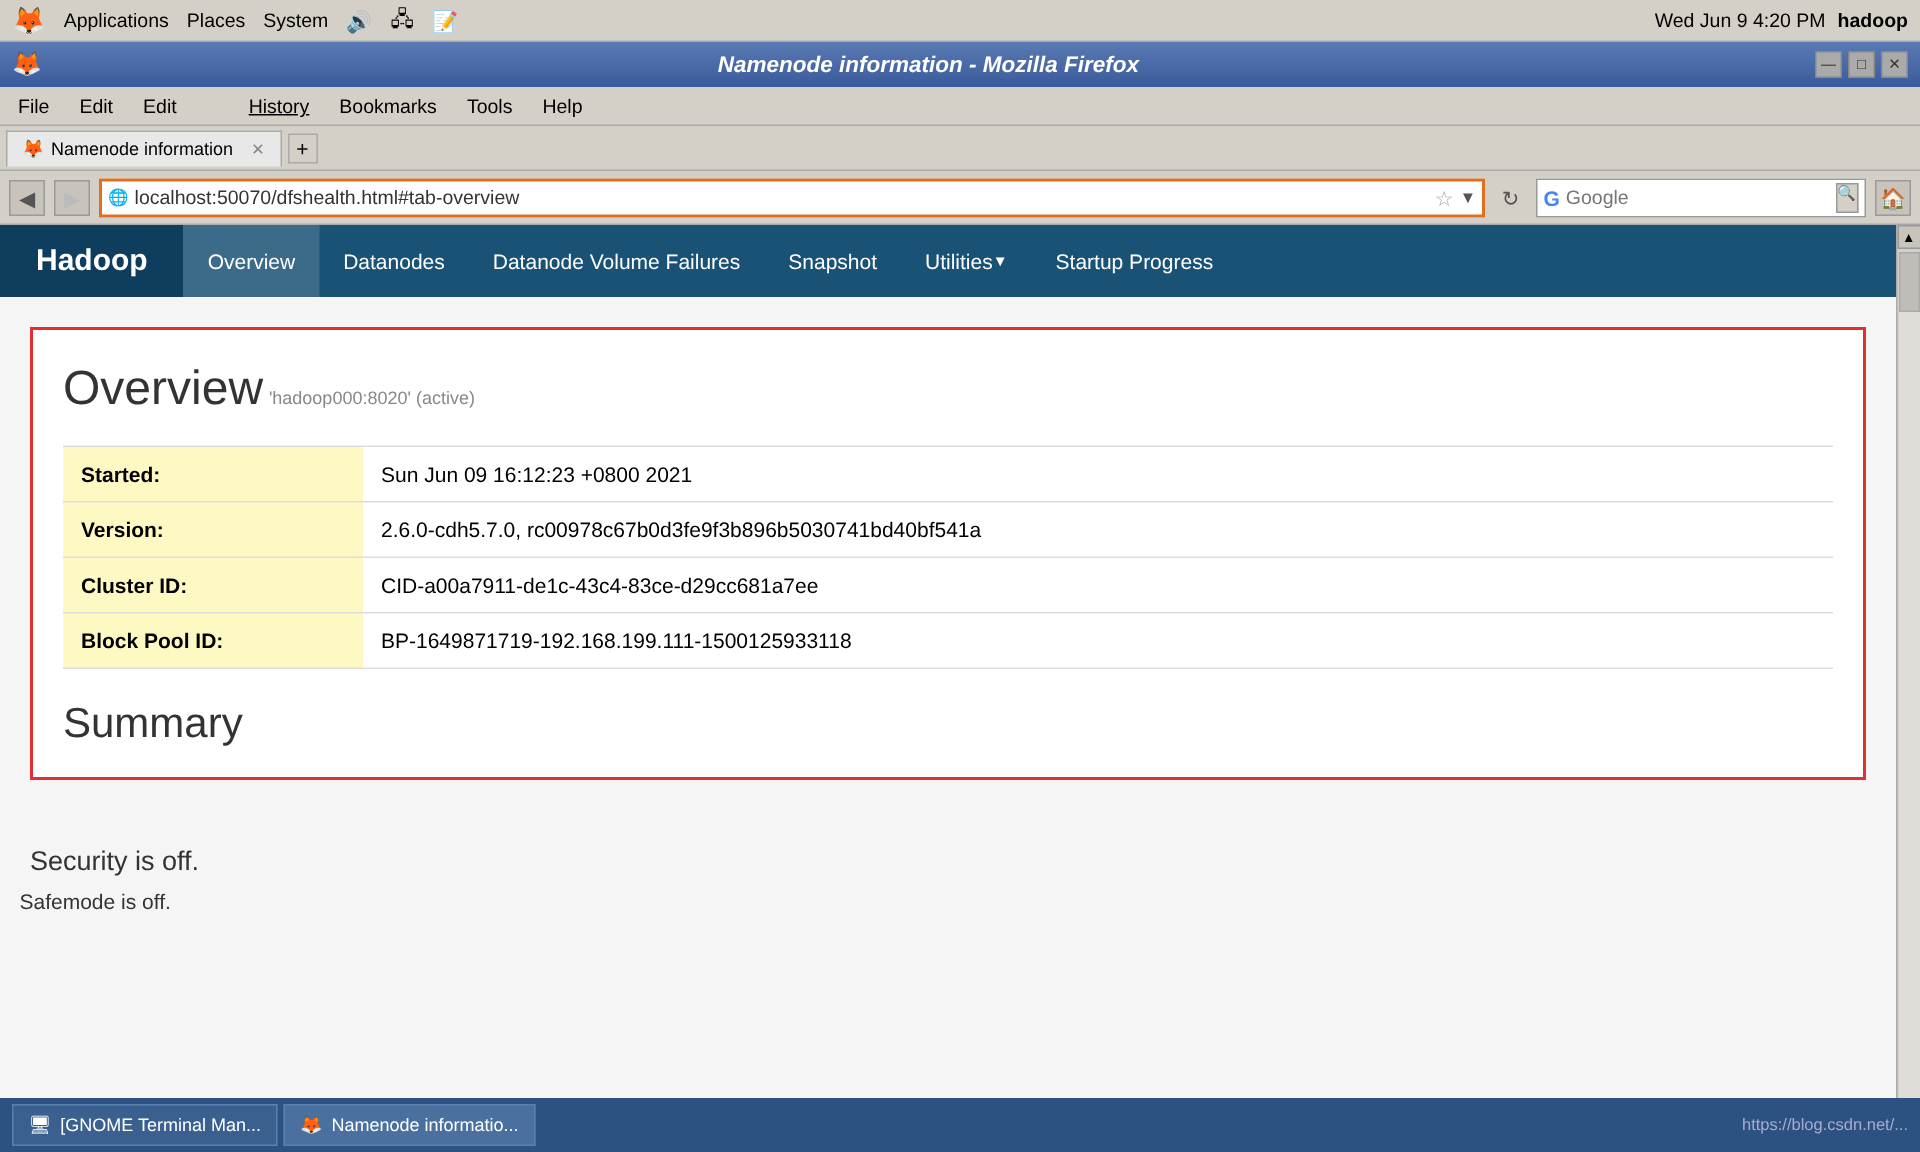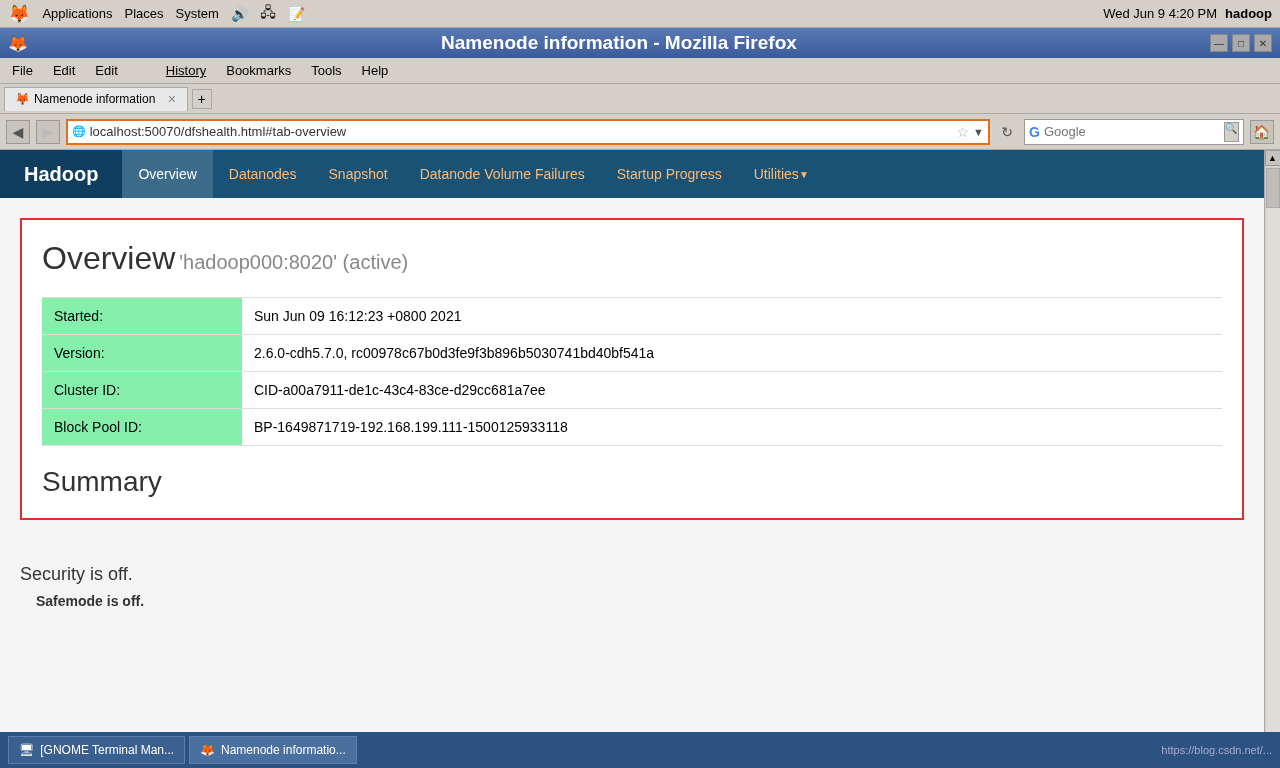--- a/index.html
+++ b/index.html
@@ -10,21 +10,21 @@
       background: linear-gradient(to bottom, #5a7ab5, #3a5a9a);
       color: white;
       height: 30px;
       display: flex;
       align-items: center;
       justify-content: space-between;
       padding: 0 8px;
       font-size: 13px;
     }
     .title-bar-left { display: flex; align-items: center; gap: 6px; }
-    .title-bar-center { font-weight: bold; font-size: 19px; }
+    .title-bar-center { font-weight: bold; font-size: 15px; font-style: italic; }
     .title-bar-right { display: flex; gap: 4px; }
     .title-btn { width: 18px; height: 18px; background: #aaa; border: 1px solid #888; cursor: pointer; font-size: 10px; display: flex; align-items: center; justify-content: center; color: #333; }
 
     
     .system-bar {
       background: #d4d0c8;
       height: 28px;
       display: flex;
       align-items: center;
       justify-content: space-between;
@@ -121,21 +121,21 @@
       color: white;
       font-size: 20px;
       font-weight: bold;
       padding: 0 24px;
       height: 100%;
       display: flex;
       align-items: center;
     }
     .nav-links { display: flex; align-items: center; height: 100%; }
     .nav-link {
-      color: #fdba74;
+      color: #ffffff;
       padding: 0 16px;
       height: 100%;
       display: flex;
       align-items: center;
       font-size: 14px;
       cursor: pointer;
       text-decoration: none;
     }
     .nav-link.active { background: rgba(255,255,255,0.15); color: white; }
     .nav-link.dropdown::after { content: ' ▼'; font-size: 10px; }
@@ -149,44 +149,44 @@
       padding: 20px;
       margin-bottom: 16px;
     }
     .overview-title {
       font-size: 32px;
       font-weight: normal;
       color: #333;
       margin-bottom: 8px;
     }
     .overview-subtitle {
-      font-size: 20px;
+      font-size: 12px;
       color: #888;
       font-weight: normal;
       display: inline;
     }
     .overview-table {
       width: 100%;
       border-collapse: collapse;
       margin: 20px 0;
       font-size: 14px;
     }
     .overview-table tr { border-bottom: 1px solid #ddd; }
     .overview-table tr:first-child { border-top: 1px solid #ddd; }
     .overview-table td { padding: 10px 12px; vertical-align: top; }
-    .overview-table td:first-child { font-weight: normal; width: 200px; background: #86efac; }
+    .overview-table td:first-child { font-weight: bold; width: 200px; background: #fef9c3; }
     .summary-title {
       font-size: 28px;
       font-weight: normal;
       color: #333;
       margin-top: 20px;
     }
 
     .security-text { font-size: 18px; color: #333; padding: 8px 20px 4px 20px; }
-    .safemode-text { font-size: 14px; color: #333; padding: 4px 36px; font-weight: bold; }
+    .safemode-text { font-size: 14px; color: #333; padding: 4px 13px; }
 
     
     .page-wrapper {
       display: flex;
       flex-direction: column;
       height: 768px;
     }
     .browser-body {
       flex: 1;
       display: flex;
@@ -311,24 +311,24 @@
   </div>
 
   <div class="browser-body">
     <div class="page-scroll">
 
       <div class="hadoop-nav">
         <div class="hadoop-logo">Hadoop</div>
         <div class="nav-links">
           <a class="nav-link active">Overview</a>
           <a class="nav-link">Datanodes</a>
+          <a class="nav-link">Datanode Volume Failures</a>
           <a class="nav-link">Snapshot</a>
-          <a class="nav-link">Datanode Volume Failures</a>
+          <a class="nav-link dropdown">Utilities</a>
           <a class="nav-link">Startup Progress</a>
-          <a class="nav-link dropdown">Utilities</a>
         </div>
       </div>
 
       <div class="content-area">
         <div class="overview-box">
           <div>
             <span class="overview-title">Overview</span>
             <span class="overview-subtitle">'hadoop000:8020' (active)</span>
           </div>
 

